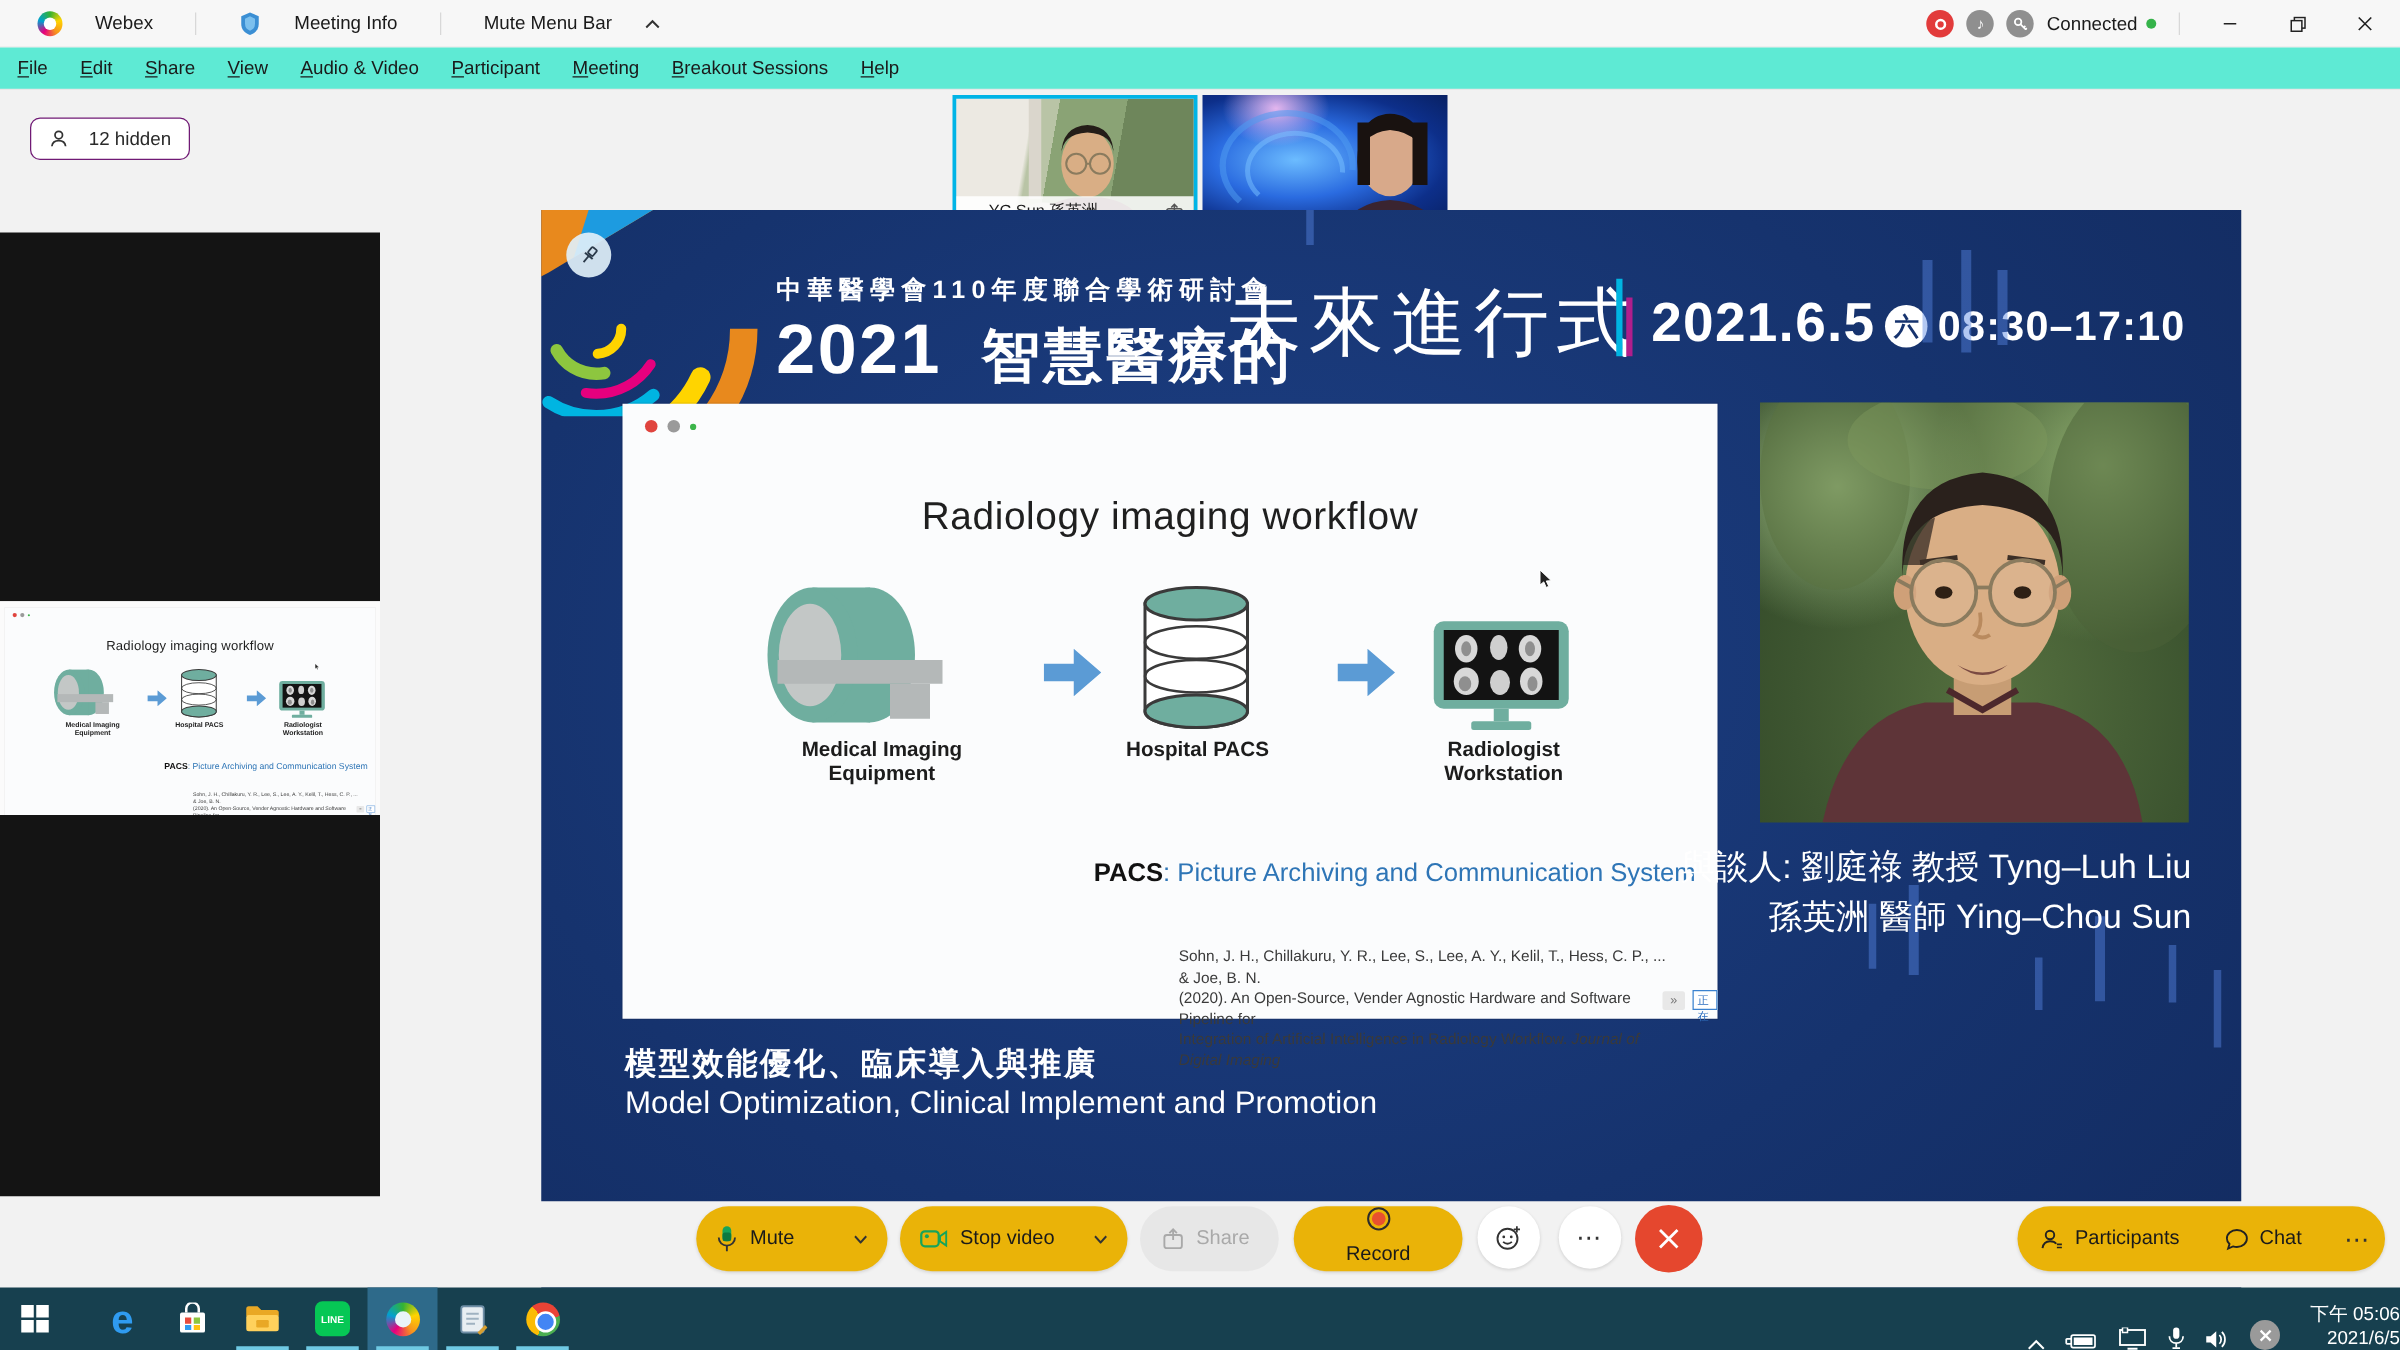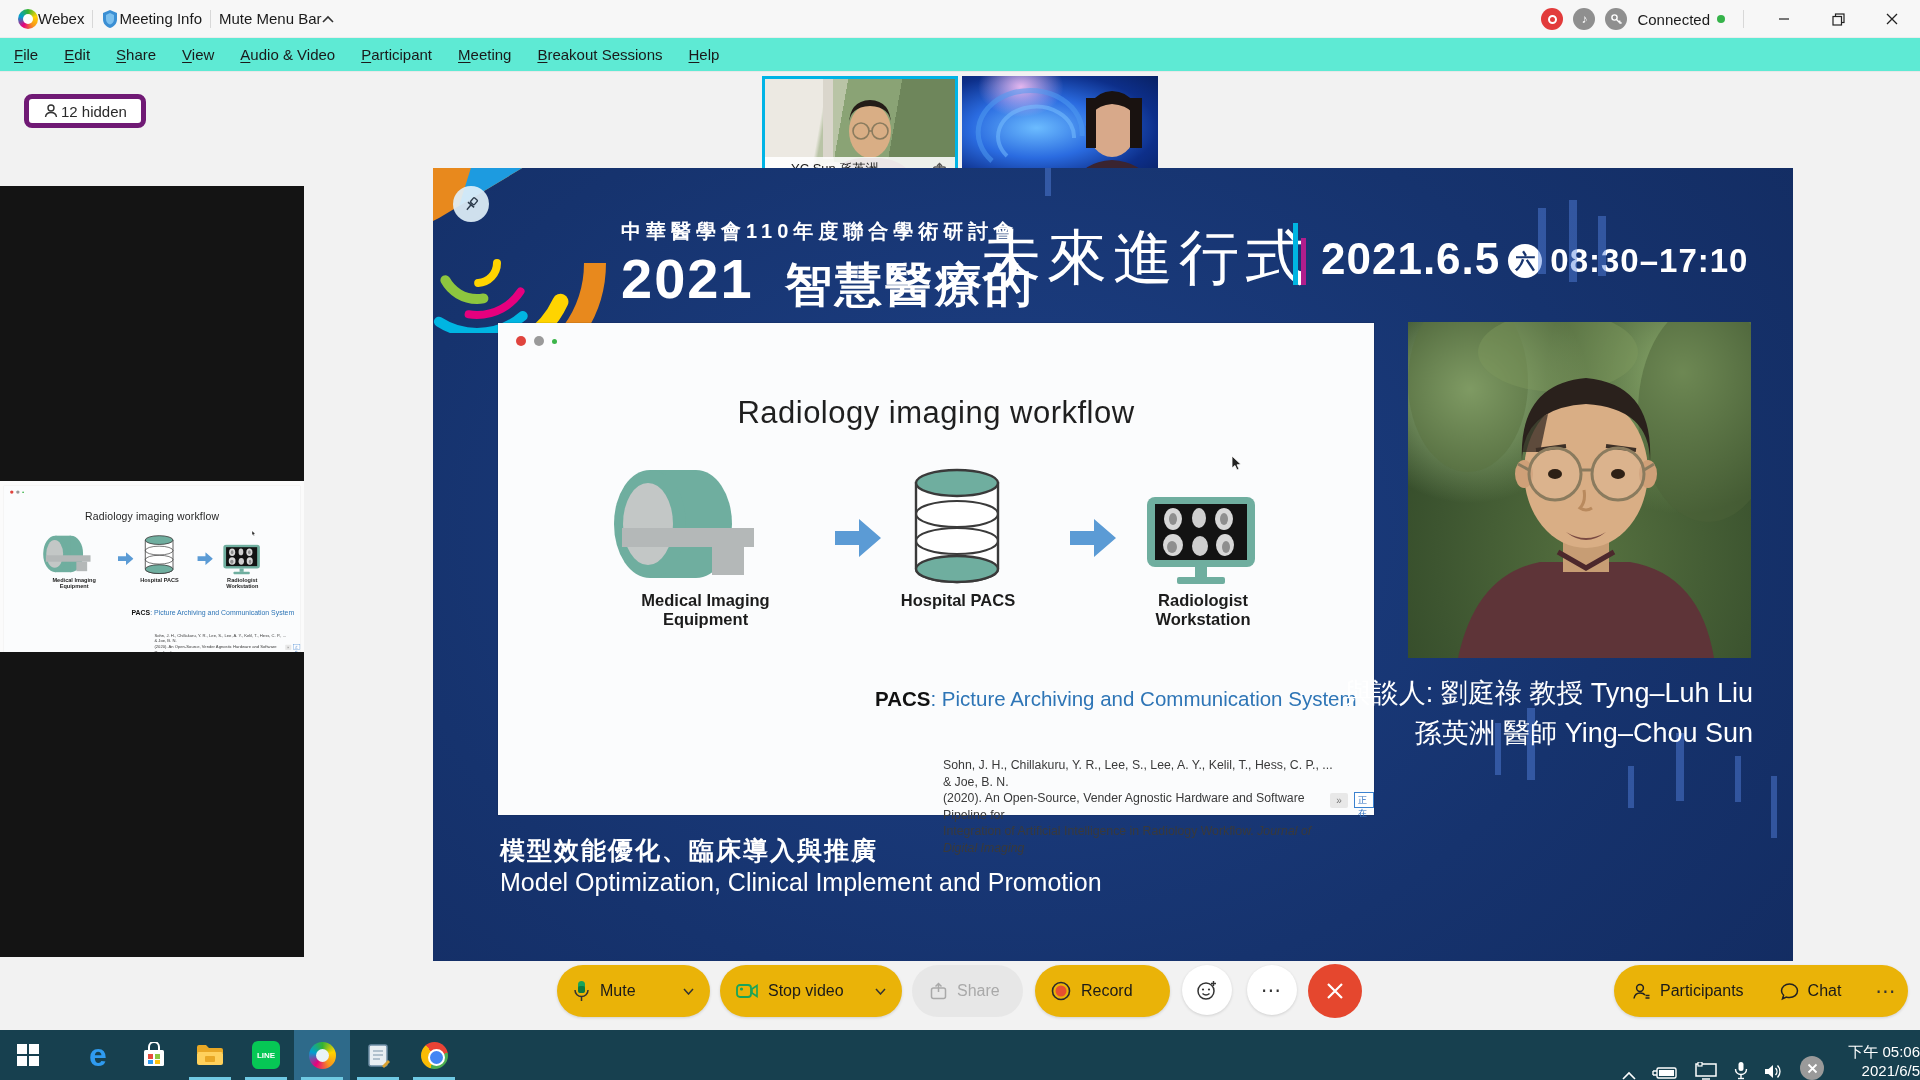--- a/index.html
+++ b/index.html
@@ -2,39 +2,39 @@
 <html><head>
 <meta charset="utf-8">
 <style>
   * { margin:0; padding:0; box-sizing:border-box; }
   html,body { width:1920px; height:1080px; overflow:hidden; }
   body { font-family:"Liberation Sans","DejaVu Sans",sans-serif; background:#f2f2f2; position:relative; }
   .abs { position:absolute; }
 
   
   #titlebar { left:0; top:0; width:1920px; height:38px; background:#f7f7f7; display:flex; align-items:center; border-bottom:1px solid #ececec; }
-  .tb-left { display:flex; align-items:center; gap:0; padding-left:18px; font-size:15px; color:#1a1a1a; }
+  .tb-left { display:flex; align-items:center; gap:26px; padding-left:30px; font-size:15px; color:#1a1a1a; }
   .tb-sep { width:1px; height:18px; background:#d8d8d8; margin:0 8px; }
   .webex-ring { width:20px; height:20px; border-radius:50%; background:conic-gradient(#34b233,#ffd400,#f7941d,#e6007e,#00a0d1,#34b233); position:relative; }
   .webex-ring::after { content:""; position:absolute; left:5px; top:5px; width:10px; height:10px; border-radius:50%; background:#fff; }
   .tb-right { position:absolute; right:0; top:0; height:38px; display:flex; align-items:center; gap:10px; padding-right:6px; }
   .disc { width:22px; height:22px; border-radius:50%; display:flex; align-items:center; justify-content:center; }
   .disc.red { background:#e23b3b; }
   .disc.gray { background:#8f8f8f; color:#fff; font-size:12px; }
   .rec-ring { width:9px; height:9px; border:2px solid #fff; border-radius:50%; }
   .conn { font-size:15px; color:#1a1a1a; display:flex; align-items:center; gap:7px; }
   .green-dot { width:8px; height:8px; border-radius:50%; background:#35b34a; }
   .winbtn { width:44px; height:38px; display:flex; align-items:center; justify-content:center; color:#222; }
 
   
   #menubar { left:0; top:38px; width:1920px; height:34px; background:#5eead4; display:flex; align-items:center; gap:26px; padding-left:14px; font-size:15px; color:#1a1a1a; border-bottom:1px solid #e8e8e8; }
   #menubar u { text-underline-offset:2px; }
 
   
-  #hidden-badge { left:24px; top:94px; height:34px; background:#fff; border:5px solid #701a75; border-radius:8px; display:flex; align-items:center; gap:2px; padding:0 14px; font-size:15px; color:#2a2a2a; }
+  #hidden-badge { left:24px; top:94px; height:34px; background:#fff; border:1px solid #701a75; border-radius:8px; display:flex; align-items:center; gap:16px; padding:0 14px; font-size:15px; color:#2a2a2a; }
 
   
   .thumb { top:76px; width:196px; height:108px; overflow:hidden; }
   #thumb1 { left:762px; border:3px solid #00b4e6; background:linear-gradient(100deg,#ece9e2 0 30%,#b9c4a6 32% 40%,#8aa375 40% 66%,#6e865b 66%); }
   #thumb2 { left:962px; background:radial-gradient(ellipse at 30% 10%,#e4b6ee 0,rgba(228,182,238,0) 22%),radial-gradient(ellipse at 38% 48%,#6cbcff 0,#2a6be0 38%,#0d2f8a 70%,#081f5e 100%); }
   .thumb-label { position:absolute; left:0; right:0; bottom:0; height:24px; background:rgba(255,255,255,.88); display:flex; align-items:center; justify-content:space-between; padding:0 8px 0 26px; font-size:13px; color:#1a1a1a; }
 
   
   .black-panel { left:0; width:304px; background:#141414; }
   #mini-slide-holder { left:0; top:481px; width:304px; height:171px; background:#fbfbfb; overflow:hidden; }
@@ -452,21 +452,21 @@
         <polyline points="1,1 5.5,6 10,1" fill="none" stroke="#333" stroke-width="1.5"></polyline>
       </svg>
   </div>
   <div class="pill disabled" style="left:912px;width:111px;padding:0 18px;gap:10px;">
     <svg width="17" height="18" viewBox="0 0 17 18">
         <rect x="1.5" y="6" width="14" height="10.5" rx="2" fill="none" stroke="#a9a9a9" stroke-width="1.5"></rect>
         <path d="M8.5 10 V1.5 M5.5 4.5 L8.5 1.5 L11.5 4.5" fill="none" stroke="#a9a9a9" stroke-width="1.5"></path>
       </svg>
     <span>Share</span>
   </div>
-  <div class="pill" style="left:1035px;width:135px;padding:0 16px;gap:10px;">
+  <div class="pill" style="left:1035px;width:135px;padding:0 16px;gap:10px;flex-direction:column;">
     <svg width="20" height="20" viewBox="0 0 20 20">
         <circle cx="10" cy="10" r="8.5" fill="none" stroke="#2b2b2b" stroke-width="1.6"></circle>
         <circle cx="10" cy="10" r="5.5" fill="#e8502f"></circle>
       </svg>
     <span>Record</span>
   </div>
   <div class="circle-btn" style="left:1182px;">
     <svg width="22" height="22" viewBox="0 0 22 22">
         <circle cx="10" cy="12" r="8" fill="none" stroke="#333" stroke-width="1.5"></circle>
         <circle cx="7" cy="10.5" r="1.1" fill="#333"></circle>

